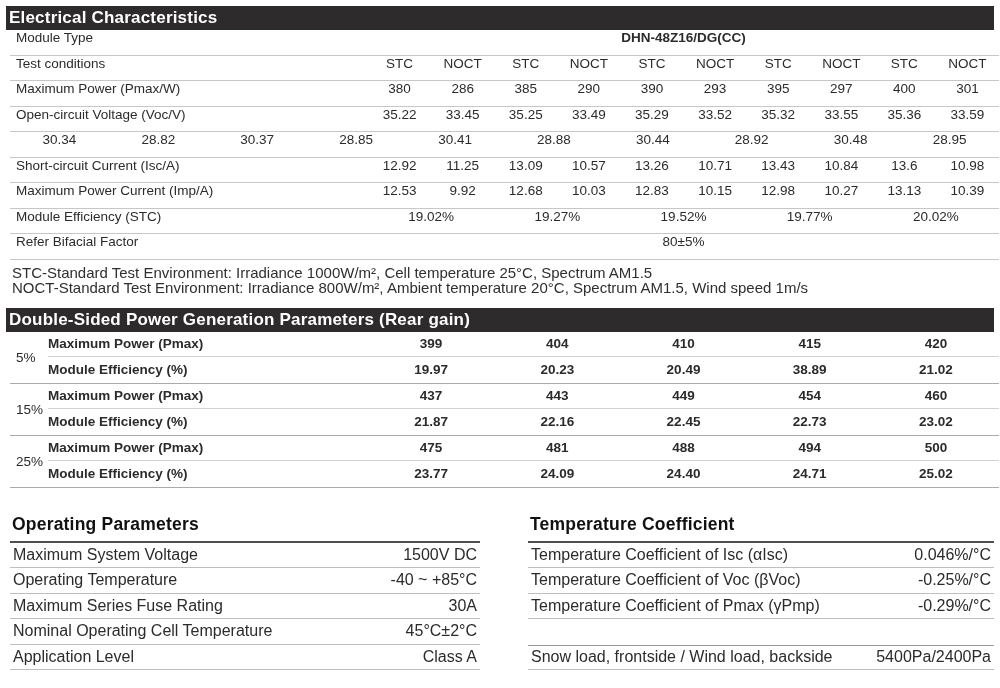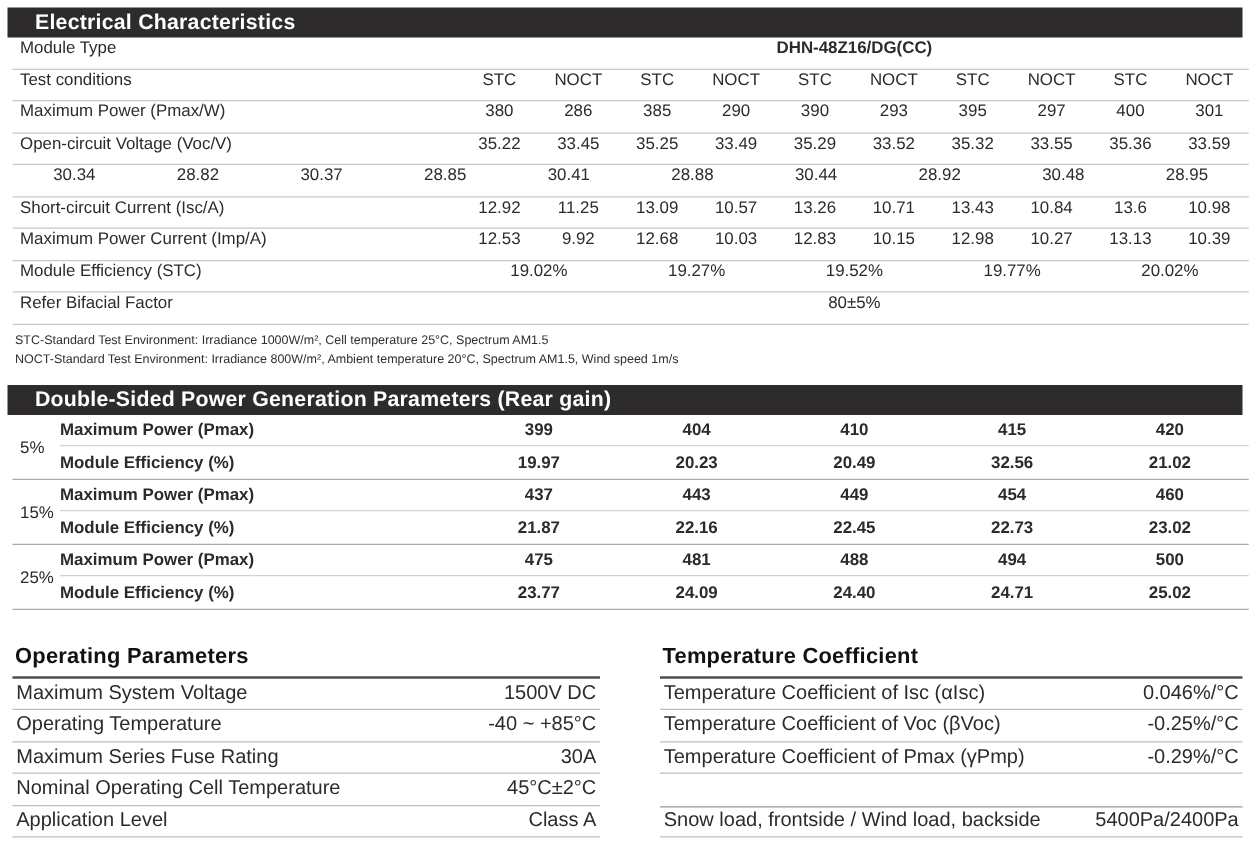--- a/index.html
+++ b/index.html
@@ -1,36 +1,36 @@
 <!DOCTYPE html>
 <html><head>
 <meta charset="utf-8">
 <style>
   html,body { margin:0; padding:0; background:#ffffff; }
   body { width:1000px; height:688px; font-family:"Liberation Sans", sans-serif; color:#2b2b2b; }
   .page { position:relative; width:1000px; height:688px; overflow:hidden; background:#fff; }
 
   .bar { margin:0 6px; height:24px; background:#2e2b2c; color:#ffffff;
-         font-size:17px; font-weight:bold; line-height:24px; padding-left:22px;
+         font-size:17px; font-weight:bold; line-height:24px; padding-left:3px;
          letter-spacing:0.2px; }
   .bar.first { margin-top:6px; }
   .bar.second { margin-top:12px; }
 
   
   .table1 { margin:0 1px 0 10px; }
   .t1row { display:flex; align-items:flex-start; height:25.5px; box-sizing:border-box;
            border-bottom:1px solid #c7c7c7; font-size:13.5px; }
   .t1label { flex:0 0 358px; padding-left:6px; box-sizing:border-box; white-space:nowrap; }
   .t1vals { flex:1 1 0; display:flex; min-width:0; }
   .pair { flex:1 1 0; display:flex; }
   .c { flex:1 1 0; text-align:center; white-space:nowrap; }
   .full { flex:1 1 0; text-align:center; font-weight:bold; }
   .gcell { flex:1 1 0; text-align:center; }
 
-  .footnotes { margin:5px 6px 0 12px; font-size:10px; line-height:15.5px; color:#2f2f2f; }
+  .footnotes { margin:5px 6px 0 12px; font-size:15px; line-height:15.5px; color:#2f2f2f; }
 
   
   .table2 { margin:0 1px 0 10px; }
   .t2group { display:flex; border-bottom:1px solid #ababab; font-size:13.5px; }
   .gcol { flex:0 0 38px; display:flex; align-items:center; padding-left:6px; box-sizing:border-box; }
   .grows { flex:1 1 0; min-width:0; }
   .t2row { display:flex; align-items:center; height:25.5px; box-sizing:border-box;font-weight:bold; }
   .t2row.inner { border-bottom:1px solid #d2d2d2; }
   .t2label { flex:0 0 320px; white-space:nowrap; }
   .t2vals { flex:1 1 0; display:flex; }
@@ -259,21 +259,21 @@
             <div class="gcell">415</div>
             <div class="gcell">420</div>
           </div>
         </div>
         <div class="t2row">
           <div class="t2label">Module Efficiency (%)</div>
           <div class="t2vals">
             <div class="gcell">19.97</div>
             <div class="gcell">20.23</div>
             <div class="gcell">20.49</div>
-            <div class="gcell">32.56</div>
+            <div class="gcell">38.89</div>
             <div class="gcell">21.02</div>
           </div>
         </div>
       </div>
     </div>
 
     <div class="t2group">
       <div class="gcol">15%</div>
       <div class="grows">
         <div class="t2row inner">

